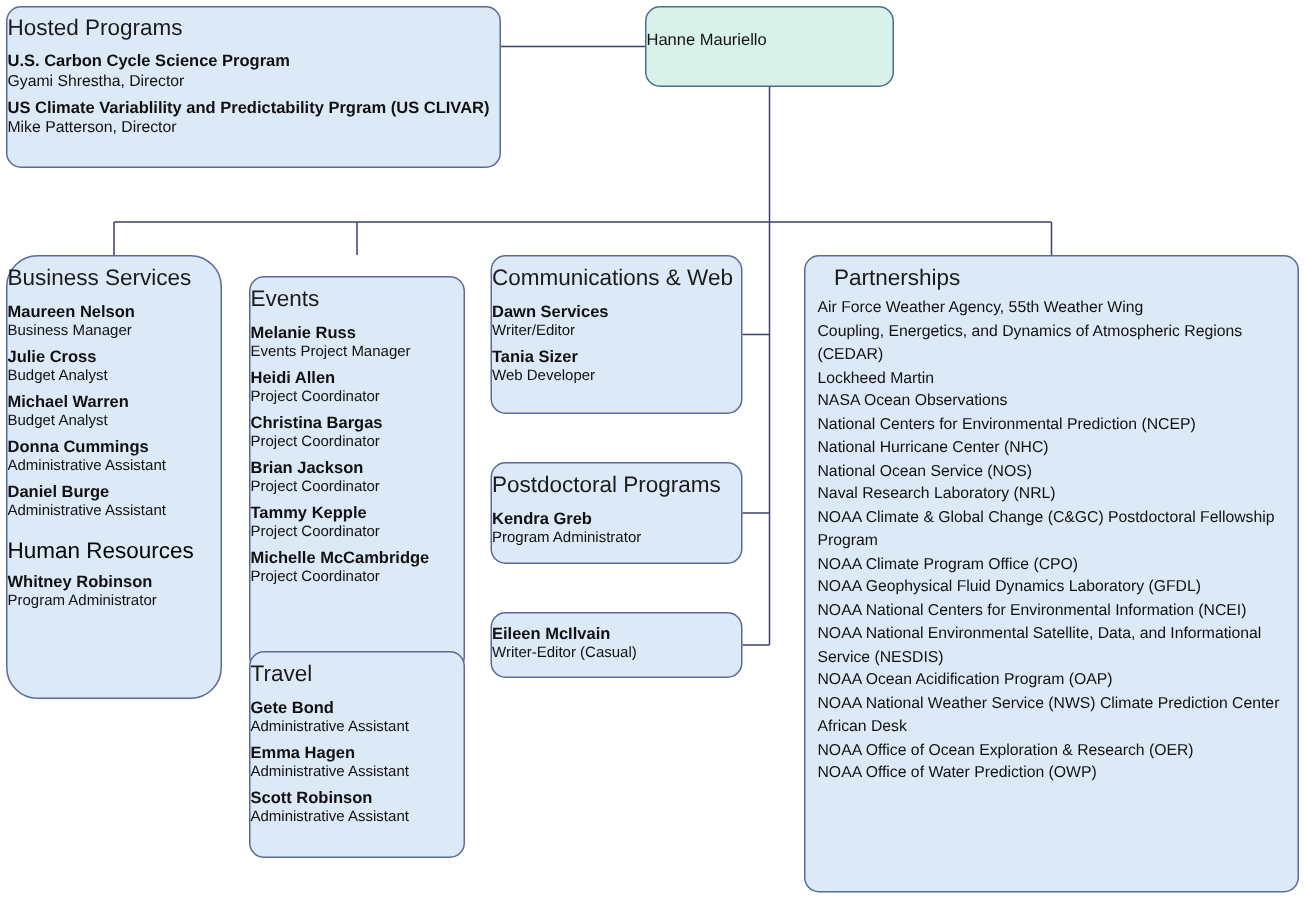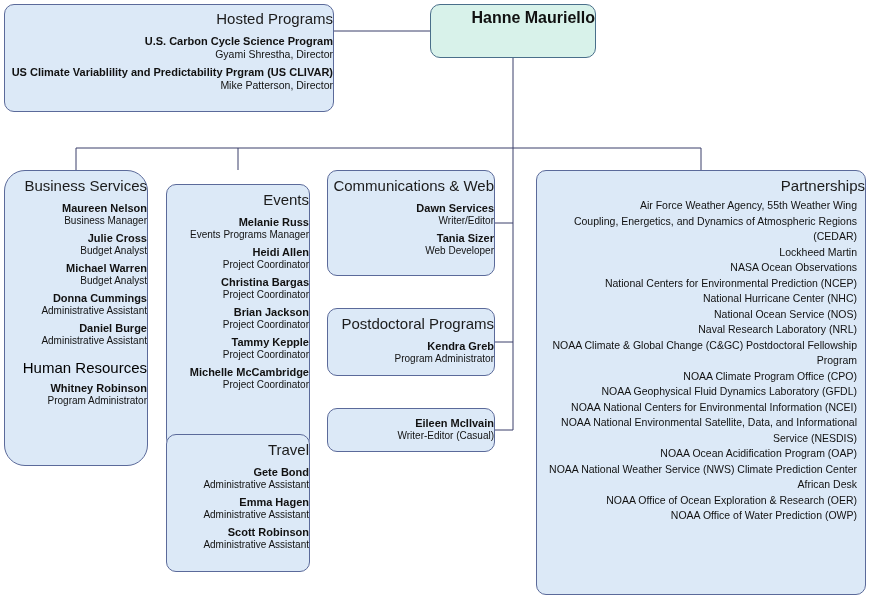--- a/index.html
+++ b/index.html
@@ -26,21 +26,21 @@
     width: 870px;
     height: 599px;
     pointer-events: none;
   }
   .box {
     position: absolute;
     box-sizing: border-box;
     border: 1px solid #5b6a9a;
     border-radius: 10px;
     background: #dce9f7;
-    text-align: right;
+    text-align: left;
   }
   .box.accent {
     background: #d8f2ea;
     border-color: #4a6f8a;
   }
   .box-title {
     font-size: 15px;
     color: #1b1b1b;
     padding-top: 6px;
     padding-bottom: 3px;
@@ -68,21 +68,21 @@
   }
   
   #box-hosted {
     left: 4px; top: 4px; width: 330px; height: 108px;
   }
   #box-hosted .box-title { font-size: 15px; padding-top: 5px;}
   #box-director {
     left: 430px; top: 4px; width: 166px; height: 54px;
   }
   #box-director .dname {
-    font-size: 16px; font-weight: bold; padding-top: 4px; color:#111;
+    font-size: 11px; font-weight: normal; padding-top: 16px; color:#111;
   }
   #box-director .drole { font-size: 11px; color:#111; padding-top: 2px;}
   #box-business {
     left: 4px; top: 170px; width: 144px; height: 296px; border-radius: 21px;
   }
   #box-events {
     left: 166px; top: 184px; width: 144px; height: 264px;
   }
   #box-travel {
     left: 166px; top: 434px; width: 144px; height: 138px;
@@ -176,21 +176,21 @@
     <div class="person">
       <div class="person-name">Whitney Robinson</div>
       <div class="person-role">Program Administrator</div>
     </div>
   </div>
 
   <div class="box" id="box-events">
     <div class="box-title">Events</div>
     <div class="person">
       <div class="person-name">Melanie Russ</div>
-      <div class="person-role">Events Programs Manager</div>
+      <div class="person-role">Events Project Manager</div>
     </div>
     <div class="person">
       <div class="person-name">Heidi Allen</div>
       <div class="person-role">Project Coordinator</div>
     </div>
     <div class="person">
       <div class="person-name">Christina Bargas</div>
       <div class="person-role">Project Coordinator</div>
     </div>
     <div class="person">

